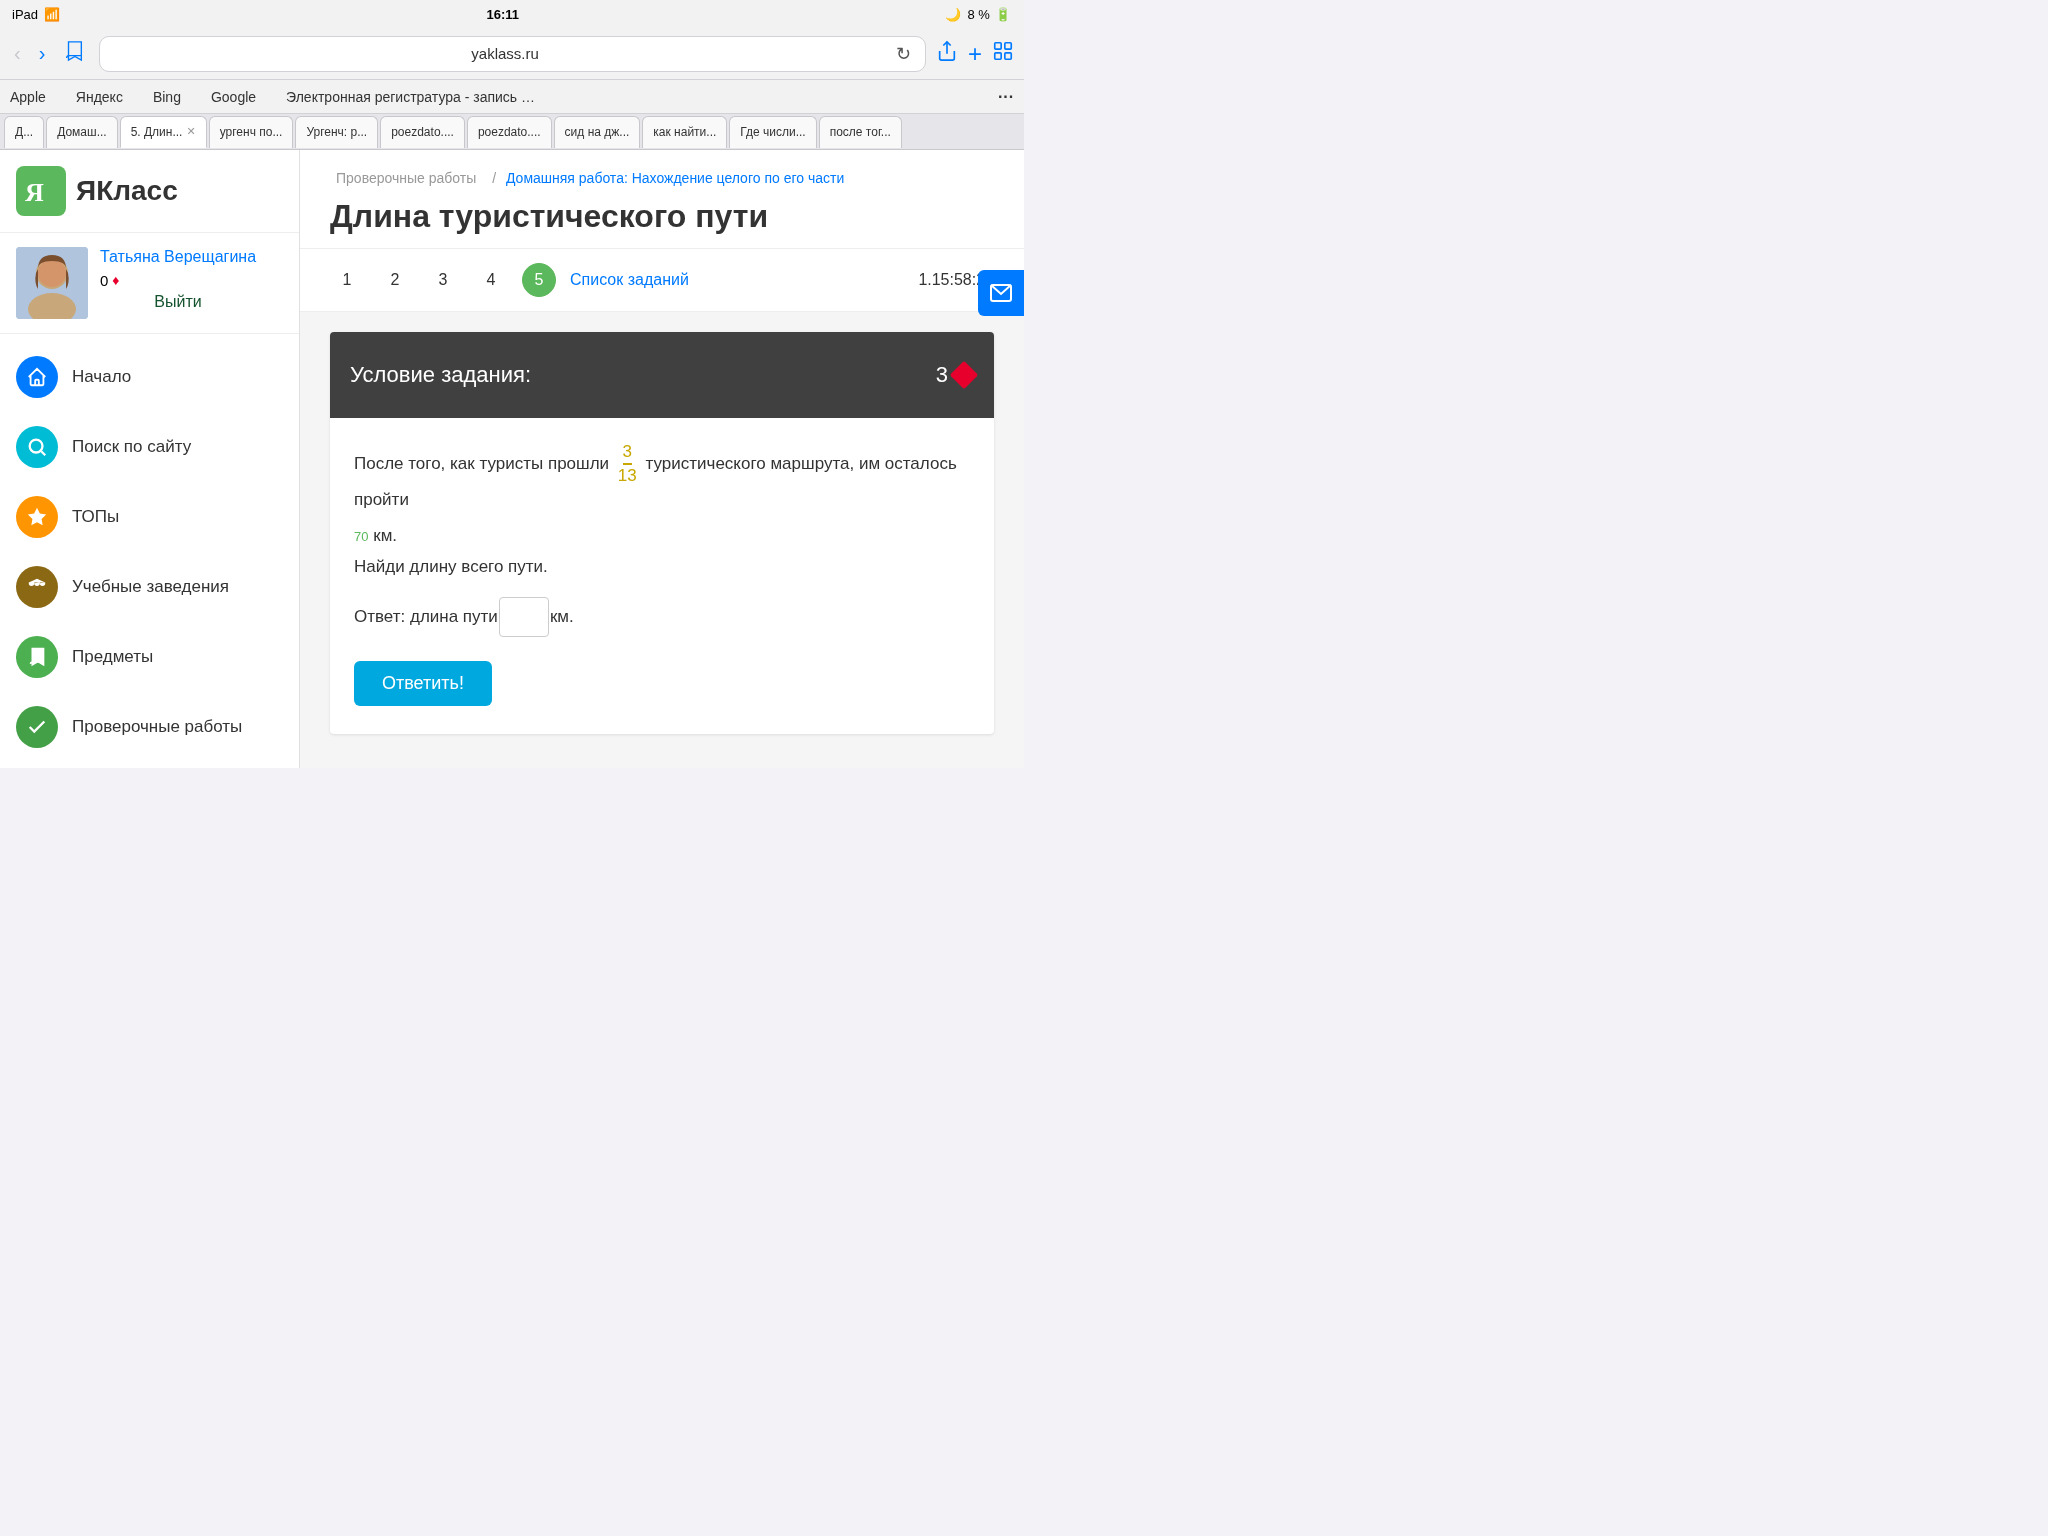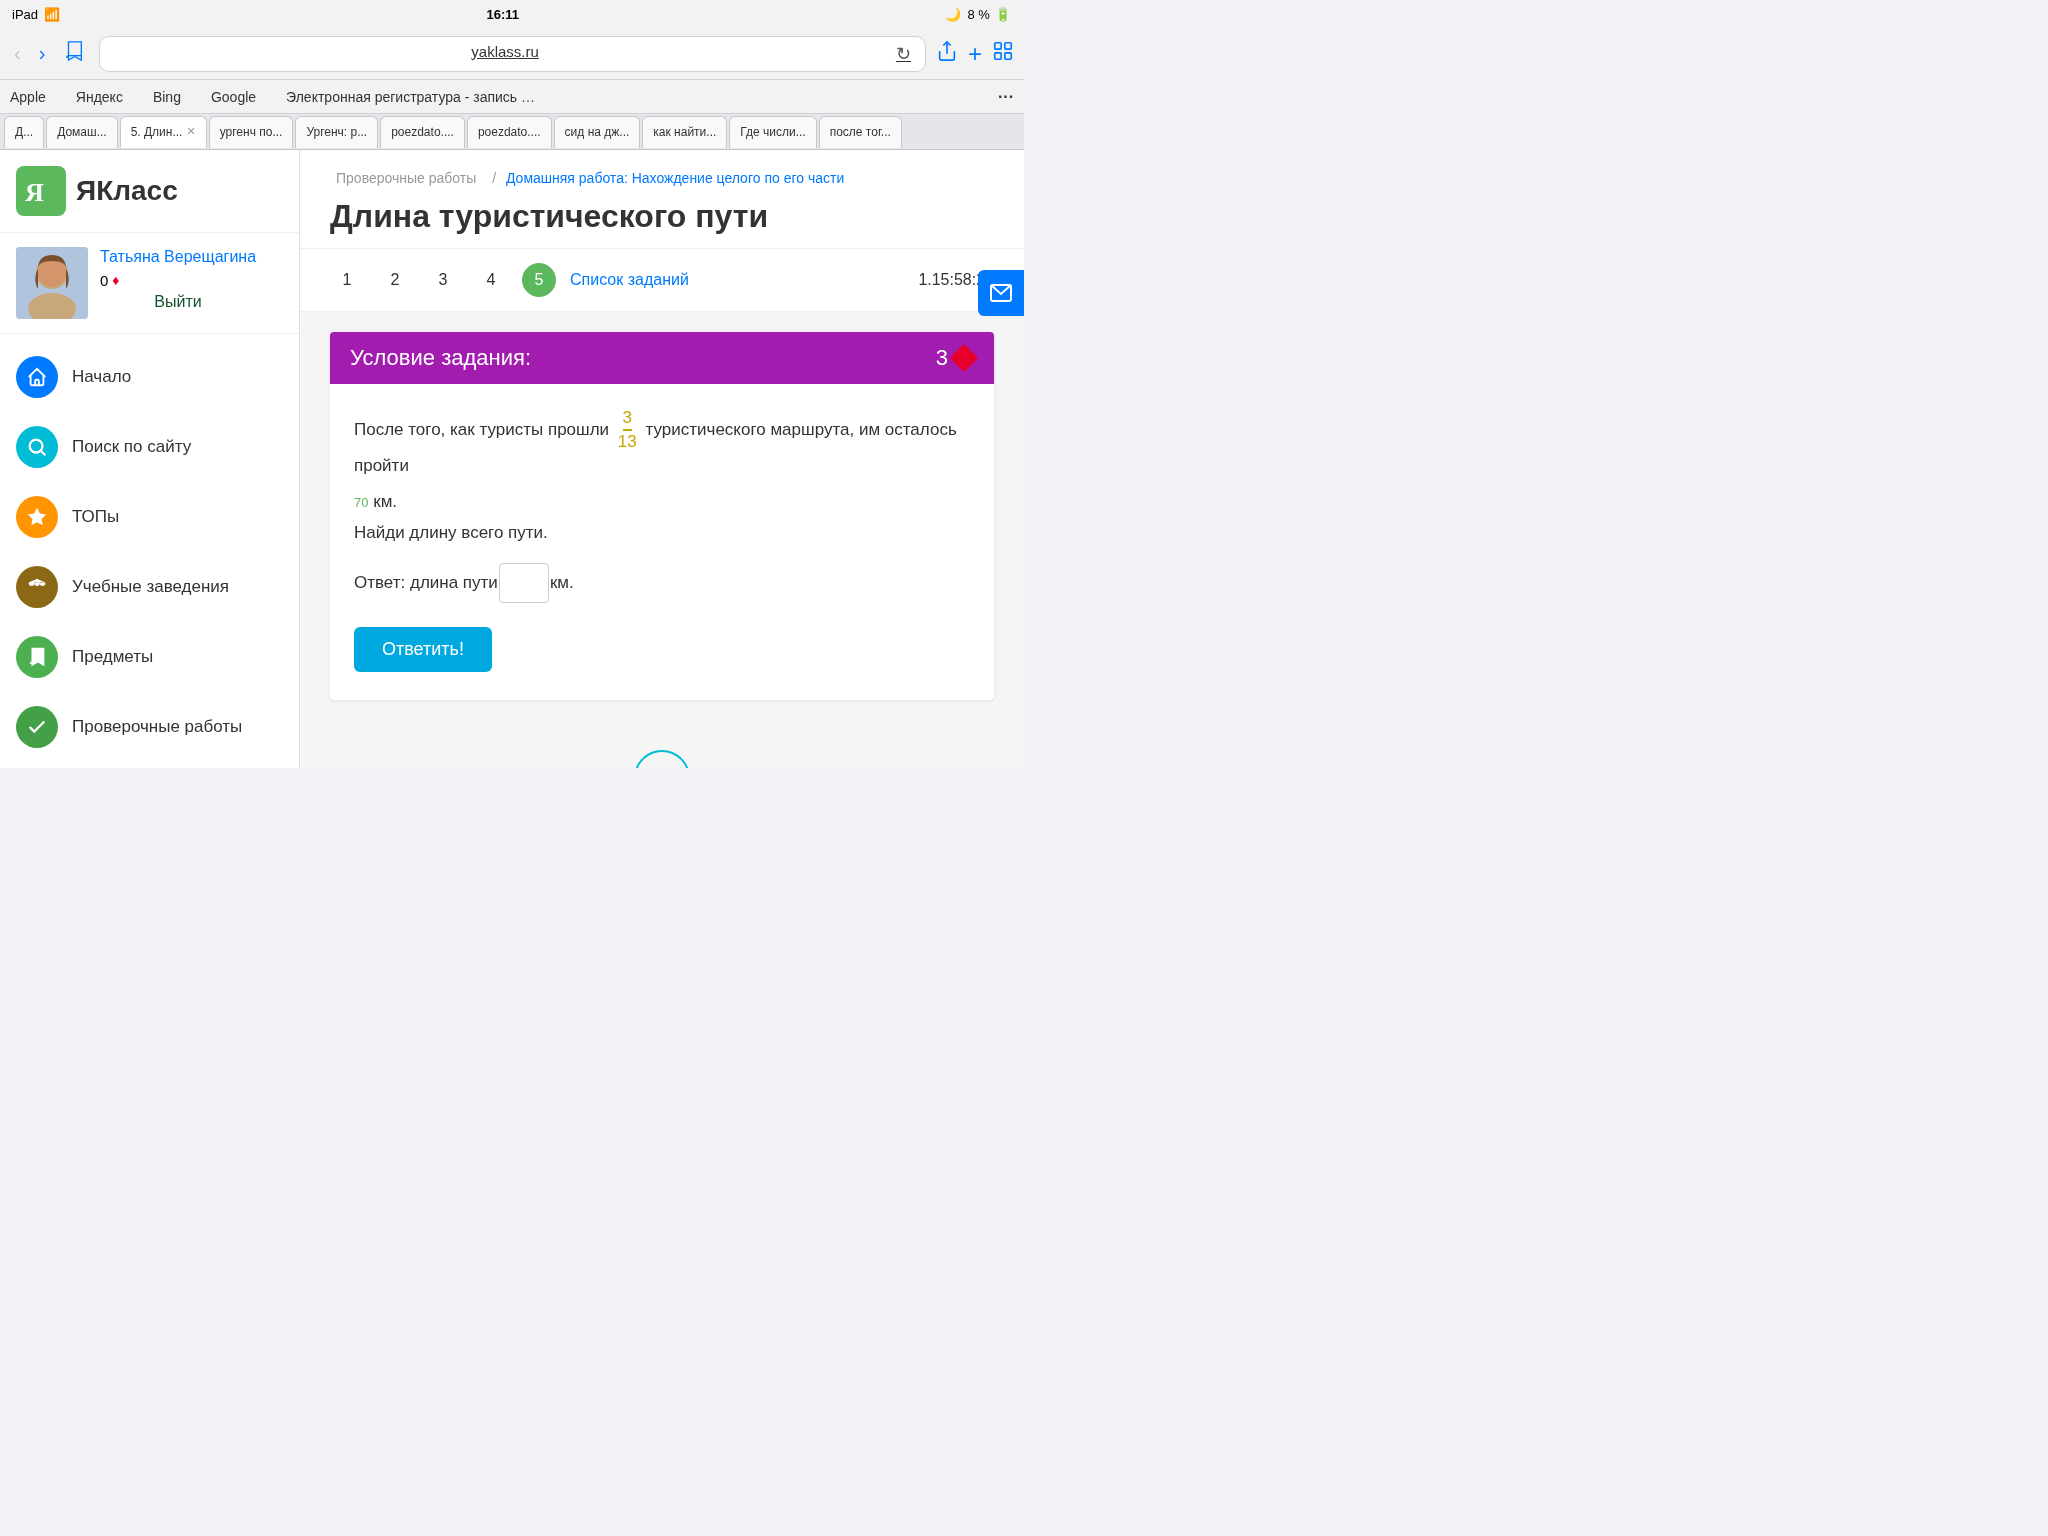--- a/index.html
+++ b/index.html
@@ -18,21 +18,21 @@
     .browser-toolbar {
       background: #f2f2f2; border-bottom: 1px solid #d1d1d6;
       padding: 6px 10px; display: flex; align-items: center; gap: 10px; height: 52px;
     }
     .nav-btn { background: none; border: none; cursor: pointer; font-size: 20px; color: #007aff; padding: 4px; }
     .nav-btn.disabled { color: #c7c7cc; }
     .bookmark-btn { background: none; border: none; cursor: pointer; font-size: 20px; color: #007aff; padding: 4px; }
     .url-bar {
       flex: 1; background: #fff; border: 1px solid #d1d1d6; border-radius: 10px;
       padding: 6px 14px; font-size: 15px; text-align: center; color: #333;
-      display: flex; justify-content: space-between; text-decoration: underline;
+      display: flex; align-items: center; justify-content: space-between;
     }
     .url-text { flex: 1; text-align: center; color: #333; font-size: 15px; }
     .reload-btn { background: none; border: none; cursor: pointer; font-size: 18px; color: #555; }
     .toolbar-actions { display: flex; gap: 10px; }
     .toolbar-btn { background: none; border: none; cursor: pointer; font-size: 20px; color: #007aff; }
 
     
     .bookmarks-bar {
       background: #f2f2f2; border-bottom: 1px solid #d1d1d6;
       padding: 4px 10px; display: flex; align-items: center; gap: 30px; height: 34px; font-size: 14px;
@@ -126,21 +126,21 @@
       font-size: 16px; cursor: pointer; color: #333; background: none;
       border: 1px solid transparent;
     }
     .task-num.active { background: #5cb85c; color: #fff; border-color: #5cb85c; }
     .task-list-link { color: #007aff; font-size: 16px; cursor: pointer; text-decoration: none; }
     .task-timer { margin-left: auto; font-size: 16px; color: #333; font-weight: 500; }
 
     
     .task-card { margin: 20px 30px; background: #fff; border-radius: 4px; overflow: hidden; box-shadow: 0 1px 3px rgba(0,0,0,0.1); }
     .task-card-header {
-      background: #a21caf; padding: 13px 20px; display: flex; align-items: center; justify-content: space-between;
+      background: #404040; padding: 30px 20px; display: flex; align-items: center; justify-content: space-between;
     }
     .task-card-title { font-size: 22px; color: #fff; font-weight: 500; }
     .task-score { display: flex; align-items: center; gap: 6px; font-size: 22px; color: #fff; font-weight: 500; }
 
     .task-body { padding: 24px 24px 28px 24px; }
     .task-text { font-size: 17px; color: #333; line-height: 1.6; margin-bottom: 8px; }
     .fraction { display: inline-flex; flex-direction: column; align-items: center; vertical-align: middle; margin: 0 4px; color: #c8a800; }
     .fraction .num { border-bottom: 2px solid #c8a800; padding-bottom: 1px; font-size: 17px; line-height: 1.2; }
     .fraction .den { padding-top: 1px; font-size: 17px; line-height: 1.2; }
     .highlight-green { color: #5cb85c; font-size: 13px; font-weight: 500; }

